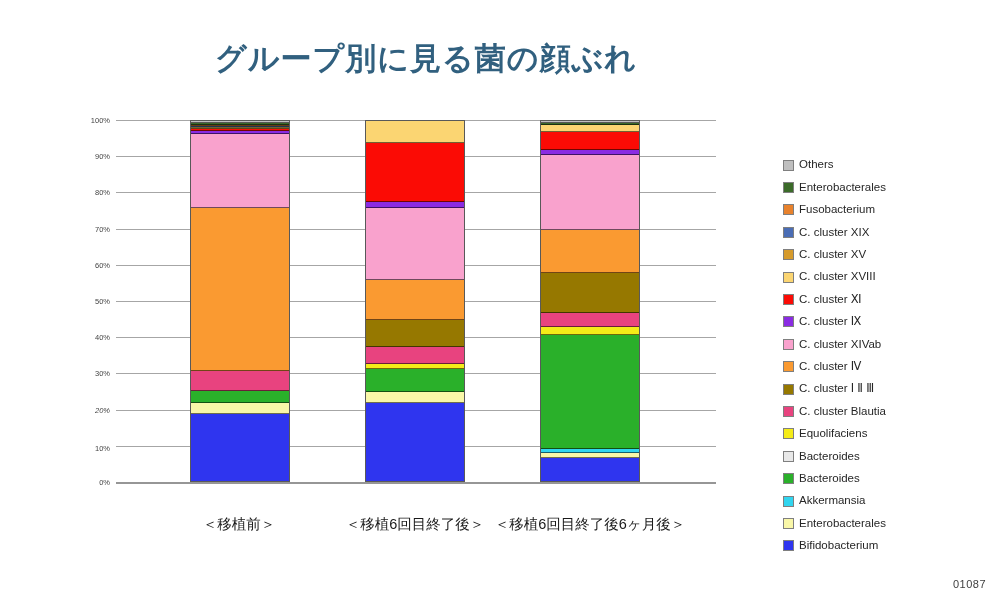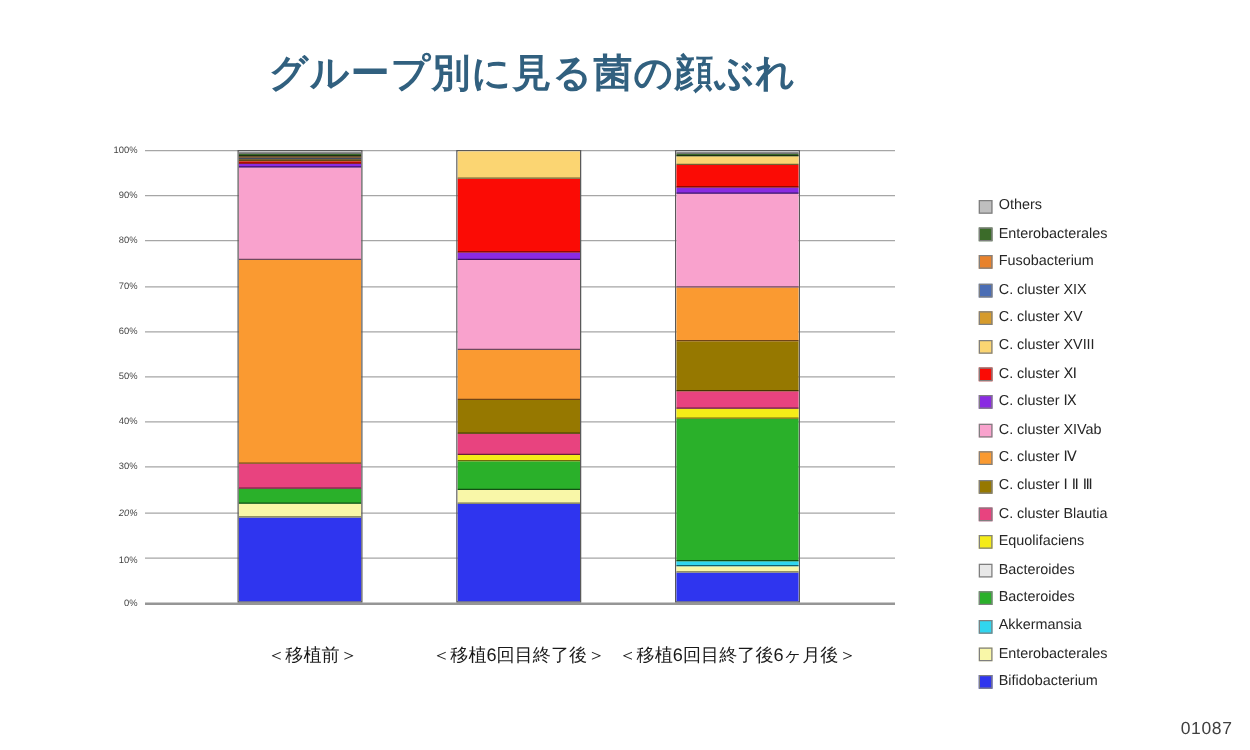--- a/index.html
+++ b/index.html
@@ -137,21 +137,21 @@
     font-size: 11.5px;
     color: #262626;
     line-height: 1;
   }
 
   
   #footer-code {
     position: absolute;
     right: 14px;
     bottom: 10px;
-    font-size: 14px;
+    font-size: 11px;
     color: #404040;
     letter-spacing: 0.5px;
   }
 </style>
 </head>
 <body>
 
 <div id="slide">
 
   <div id="chart-title">グループ別に見る菌の顔ぶれ</div>
@@ -223,21 +223,21 @@
         <div class="seg" title="C. cluster XIVab: 20.5%" style="top: 34.39px; height: 74.21px; background: rgb(249, 162, 205);"></div>
         <div class="seg" title="C. cluster Ⅸ: 1.5%" style="top: 28.96px; height: 5.43px; background: rgb(138, 43, 226);"></div>
         <div class="seg" title="C. cluster Ⅺ: 5%" style="top: 10.86px; height: 18.1px; background: rgb(251, 11, 5);"></div>
         <div class="seg" title="C. cluster XVIII: 2%" style="top: 3.62px; height: 7.24px; background: rgb(251, 213, 114);"></div>
         <div class="seg" title="Enterobacterales: 0.5%" style="top: 1.81px; height: 1.81px; background: rgb(59, 107, 41);"></div>
         <div class="seg" title="Others: 0.5%" style="top: 0px; height: 1.81px; background: rgb(191, 191, 191);"></div>
       </div>
     </div>
 
   <div id="x-axis-labels">
-      <div class="xlab" style="left: 250px;">＜移植前＞</div>
+      <div class="xlab" style="left: 239px;">＜移植前＞</div>
       <div class="xlab" style="left: 415px;">＜移植6回目終了後＞</div>
       <div class="xlab" style="left: 590px;">＜移植6回目終了後6ヶ月後＞</div>
     </div>
 
   <div id="legend">
       <div class="legend-item">
         <span class="legend-swatch" style="background: rgb(191, 191, 191);"></span>
         <span class="legend-label">Others</span>
       </div>
       <div class="legend-item">

